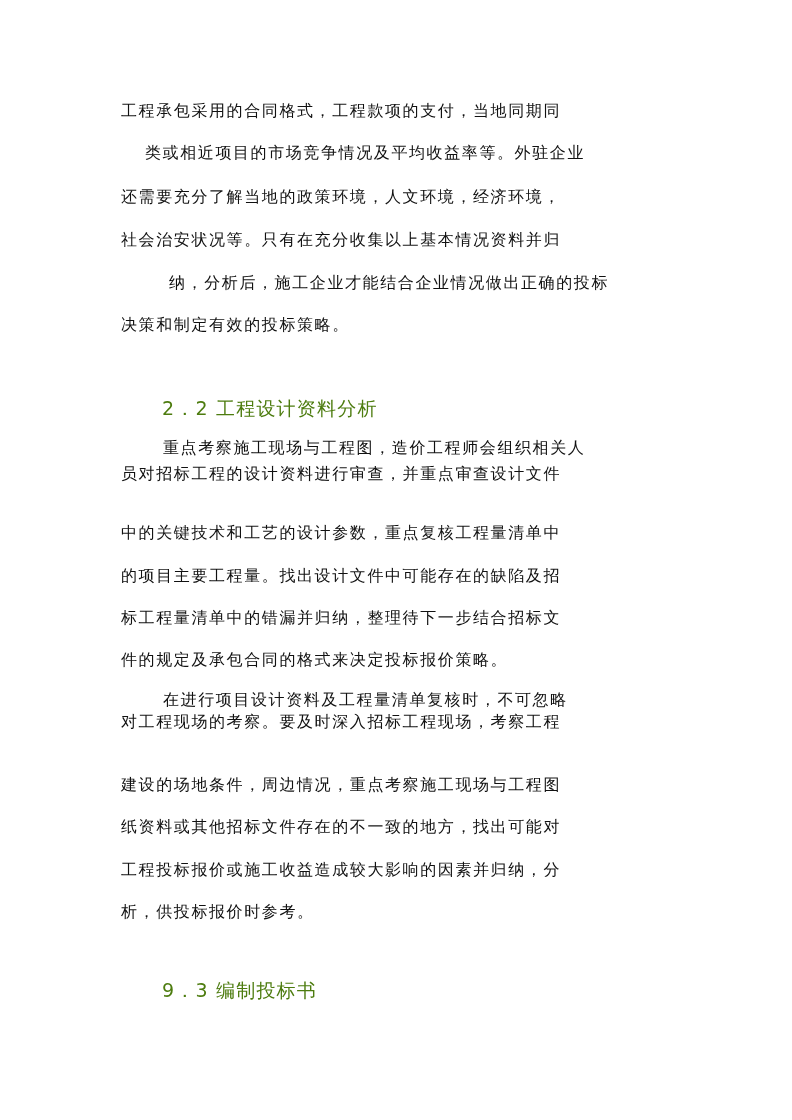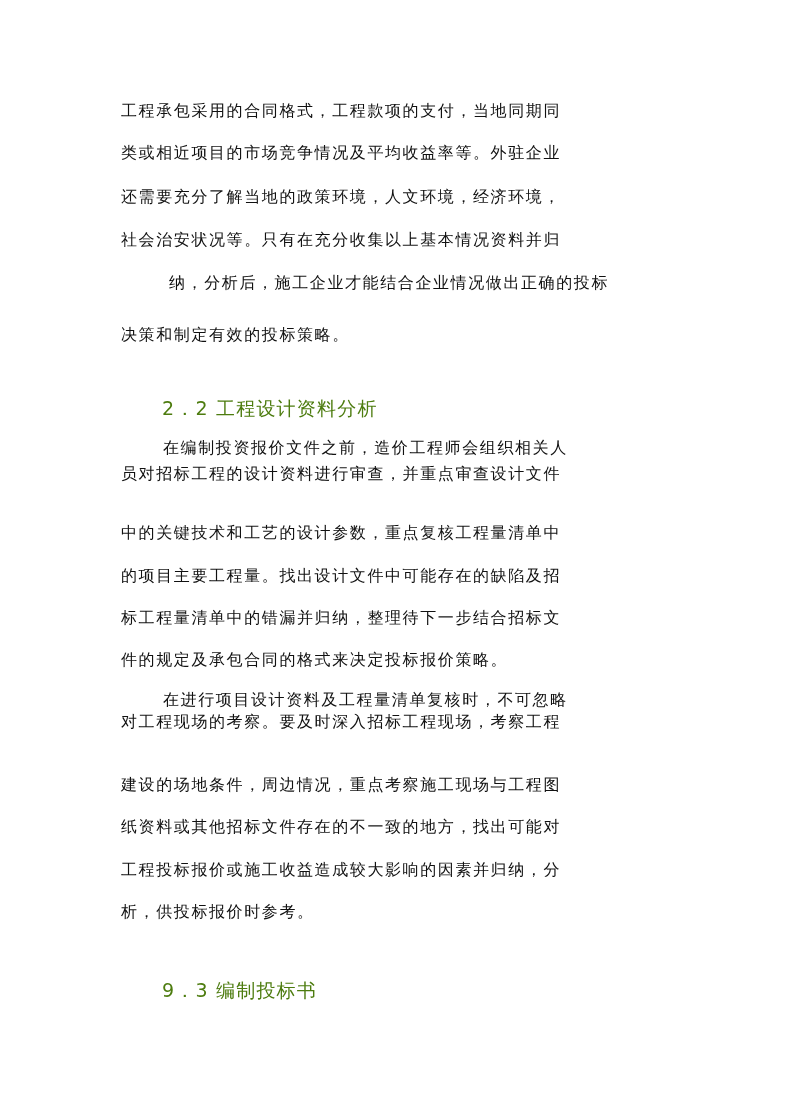--- a/index.html
+++ b/index.html
@@ -45,31 +45,31 @@
       color: #4d7c0f;
     }
   </style>
 </head>
 <body>
 
 <div class="page">
 
   <div>
     <div class="line" style="top:99px;">工程承包采用的合同格式，工程款项的支付，当地同期同</div>
-    <div class="line" style="top:141px;">类或相近项目的市场竞争情况及平均收益率等。外驻企业</div>
+    <div class="line" style="top:141px;margin-left:24px;">类或相近项目的市场竞争情况及平均收益率等。外驻企业</div>
     <div class="line" style="top:185px;">还需要充分了解当地的政策环境，人文环境，经济环境，</div>
     <div class="line" style="top:228px;">社会治安状况等。只有在充分收集以上基本情况资料并归</div>
     <div class="line" style="top:271px;margin-left:48px;">纳，分析后，施工企业才能结合企业情况做出正确的投标</div>
-    <div class="line" style="top:313px;margin-top:10px;">决策和制定有效的投标策略。</div>
+    <div class="line" style="top:313px;">决策和制定有效的投标策略。</div>
   </div>
 
   <div class="heading" style="top:396px;">2．2 工程设计资料分析</div>
 
   <div>
-    <div class="line indent" style="top:436px;">在编制投资报价文件之前，造价工程师会组织相关人</div>
+    <div class="line indent" style="top:436px;">重点考察施工现场与工程图，造价工程师会组织相关人</div>
     <div class="line" style="top:462px;">员对招标工程的设计资料进行审查，并重点审查设计文件</div>
     <div class="line" style="top:521px;">中的关键技术和工艺的设计参数，重点复核工程量清单中</div>
     <div class="line" style="top:564px;">的项目主要工程量。找出设计文件中可能存在的缺陷及招</div>
     <div class="line" style="top:606px;">标工程量清单中的错漏并归纳，整理待下一步结合招标文</div>
     <div class="line" style="top:648px;text-align:center;">件的规定及承包合同的格式来决定投标报价策略。</div>
   </div>
 
   <div>
     <div class="line indent" style="top:688px;">在进行项目设计资料及工程量清单复核时，不可忽略</div>
     <div class="line" style="top:710px;">对工程现场的考察。要及时深入招标工程现场，考察工程</div>

